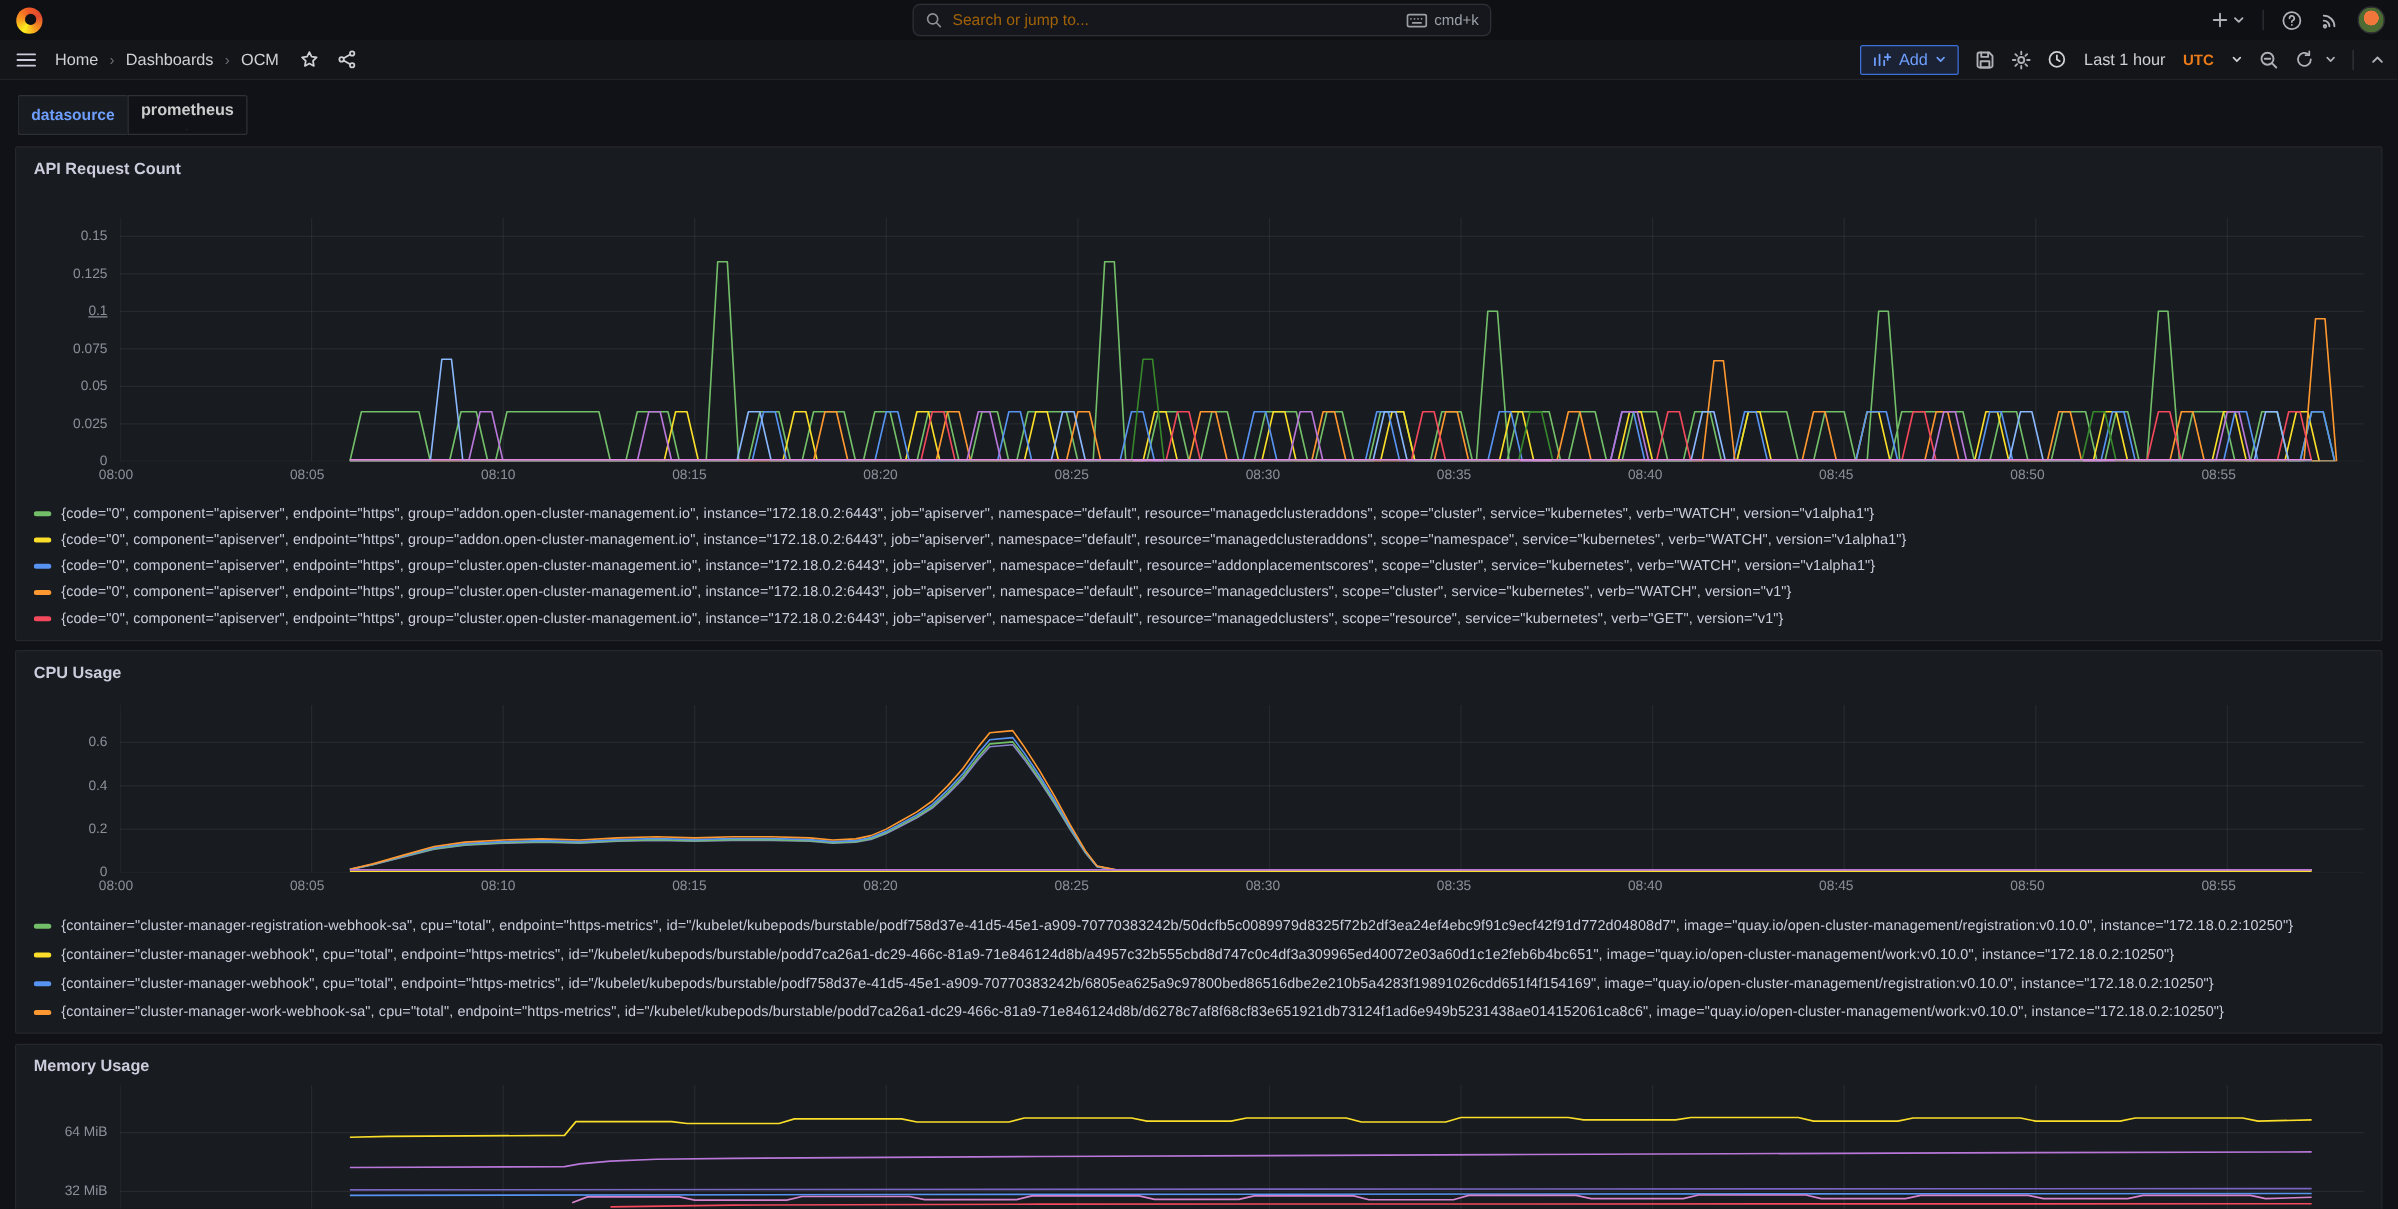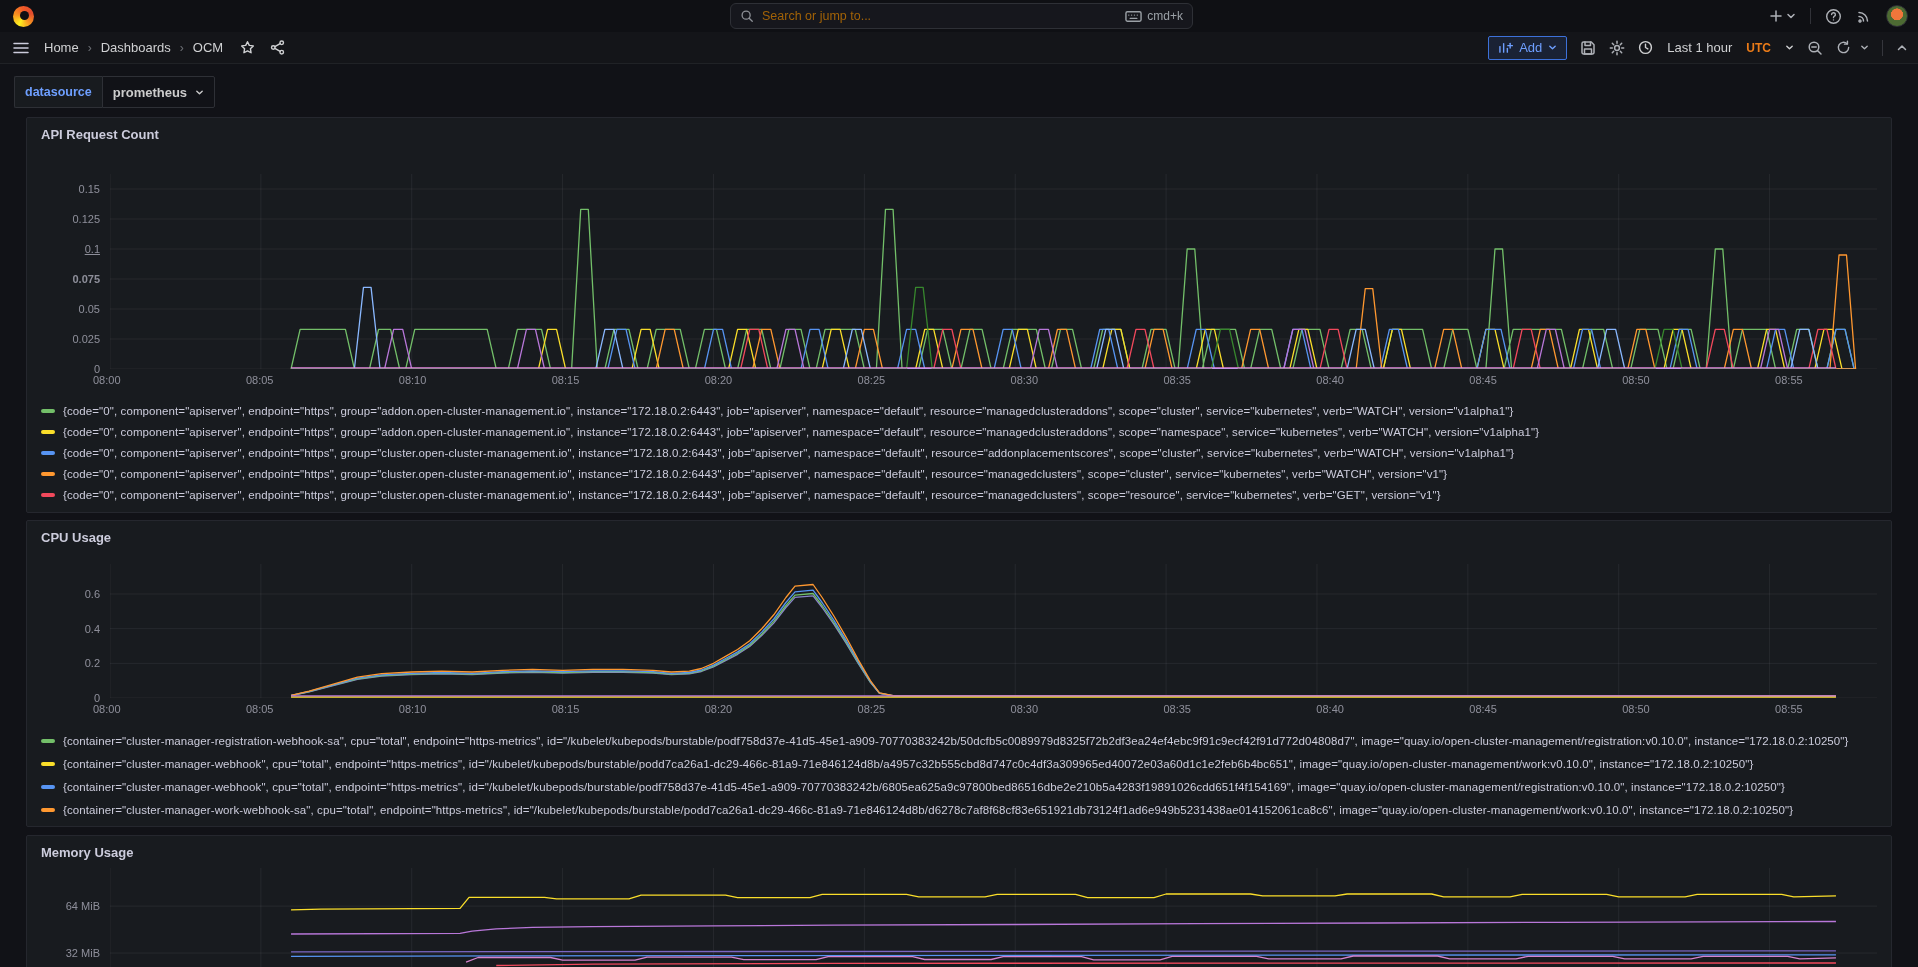--- a/index.html
+++ b/index.html
@@ -29,24 +29,24 @@
   .addbtn { display:flex; align-items:center; gap:6px; height:24px; padding:0 9px; border:1px solid #3d71d9;
     border-radius:2px; background:rgba(61,113,217,.14); color:#6e9fff; font-size:13px; font-weight:500; cursor:pointer; }
   .timepick { display:flex; align-items:center; gap:14px; font-size:13px; color:#d0d1d3; cursor:pointer; }
   .timepick .utc { color:#eb7b18; font-size:12px; font-weight:600; }
 
   
   .submenu { display:flex; align-items:center; margin:12px 0 0 14px; height:32px; }
   .var-label { height:32px; display:flex; align-items:center; padding:0 10px; background:#181b1f;
     border:1px solid #2e3036; border-right:none; border-radius:2px 0 0 2px; color:#6e9fff; font-size:12.5px; font-weight:700; }
   .var-value { height:32px; display:flex; align-items:center; gap:8px; padding:3px 10px; background:#111217;
-    border:1px solid #2e3036; border-radius:0 2px 2px 0; color:#cccccc; font-size:13px; font-weight:600; cursor:pointer; }
+    border:1px solid #2e3036; border-radius:0 2px 2px 0; color:#cccccc; font-size:13px; font-weight:600; cursor:pointer;flex-direction:column; }
 
   
-  .panel { position:relative; margin:0 26px; background:#181b1f; border:1px solid #25272e; border-radius:2px; }
+  .panel { position:relative; margin:0 12px; background:#181b1f; border:1px solid #25272e; border-radius:2px; }
   .p1 { margin-top:9px; height:396px; }
   .p2 { margin-top:7px; height:307px; }
   .p3 { margin-top:8px; height:330px; }
   .ptitle { padding:9px 14px 0; font-size:13px; font-weight:600; color:#ccccdc; height:28px; cursor:pointer; }
   .chart { position:relative; margin-right:14px; }
   .p1 .chart { height:218px; margin-top:28px; }
   .p2 .chart { height:157px; margin-top:15px; }
   .p3 .chart { height:155px; margin-top:4px; }
   .ylabels { position:absolute; left:0; top:0; bottom:23px; width:83px; }
   .ylabels div { position:absolute; right:10px; font-size:11px; color:rgba(204,204,220,.65); }
@@ -225,21 +225,21 @@
 
 <main>
 
   <section class="panel p1">
     <h2 class="ptitle">API Request Count</h2>
     <div class="chart">
       <div class="ylabels">
           <div style="top: 189px;">0</div>
           <div style="top: 159px;">0.025</div>
           <div style="top: 129px;">0.05</div>
-          <div style="top: 99px; font-weight: bold;">0.075</div>
+          <div style="top: 99px;">0.075</div>
           <div style="top: 69px; text-decoration: underline;">0.1</div>
           <div style="top: 39px;">0.125</div>
           <div style="top: 9px;">0.15</div>
         </div>
       <div class="plot">
           <svg viewBox="0 0 1791 195" preserveAspectRatio="none" width="100%" height="100%">
             <line x1="0" y1="195" x2="1791" y2="195" stroke="rgba(204,204,220,0.08)" vector-effect="non-scaling-stroke"></line>
             <line x1="0" y1="165" x2="1791" y2="165" stroke="rgba(204,204,220,0.08)" vector-effect="non-scaling-stroke"></line>
             <line x1="0" y1="135" x2="1791" y2="135" stroke="rgba(204,204,220,0.08)" vector-effect="non-scaling-stroke"></line>
             <line x1="0" y1="105.00000000000001" x2="1791" y2="105.00000000000001" stroke="rgba(204,204,220,0.08)" vector-effect="non-scaling-stroke"></line>

